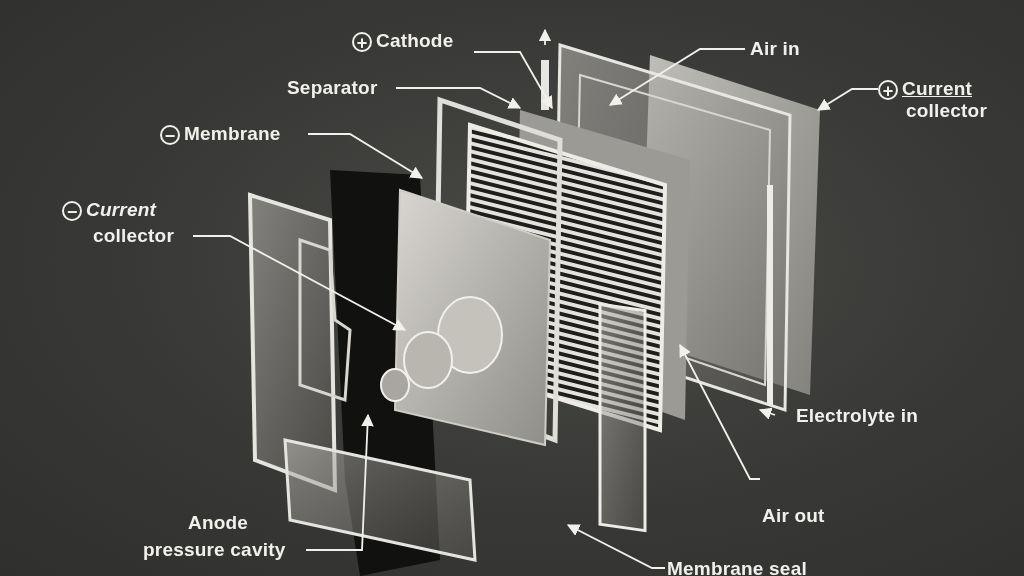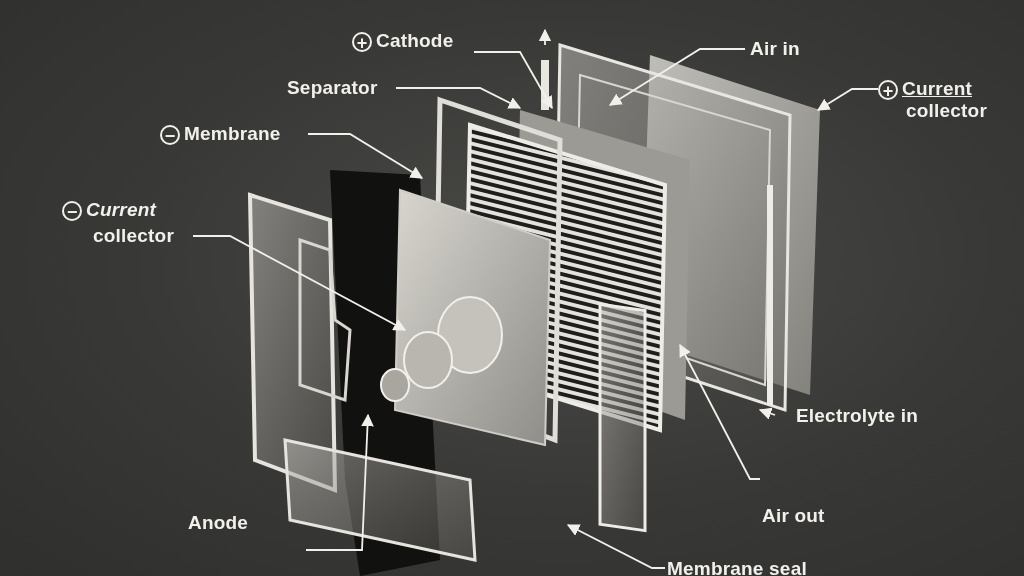--- a/index.html
+++ b/index.html
@@ -95,14 +95,15 @@
   <div class="lbl" style="left:750px;top:38px;">Air in</div>
   <div class="lbl" style="left:287px;top:77px;">Separator</div>
   <div class="lbl" style="left:878px;top:78px;text-decoration:underline;"><span class="sign">+</span><span>Current</span></div>
   <div class="lbl" style="left:906px;top:100px;">collector</div>
   <div class="lbl" style="left:160px;top:123px;"><span class="sign">−</span><span>Membrane</span></div>
   <div class="lbl" style="left:62px;top:199px;font-style:italic;"><span class="sign">−</span><span>Current</span></div>
   <div class="lbl" style="left:93px;top:225px;">collector</div>
   <div class="lbl" style="left:796px;top:405px;text-align:center;">Electrolyte in</div>
   <div class="lbl" style="left:762px;top:469px;margin-top:36px;">Air out</div>
   <div class="lbl" style="left:188px;top:512px;">Anode</div>
+  <div class="lbl" style="left:143px;top:539px;">pressure cavity</div>
   <div class="lbl" style="left:667px;top:558px;">Membrane seal</div>
 </div>
 
 </body></html>

